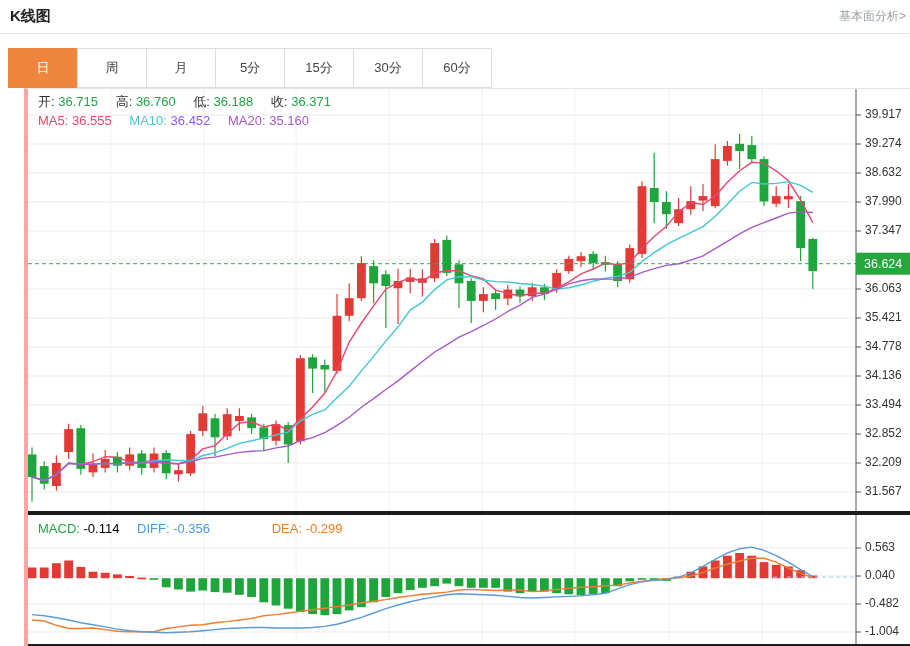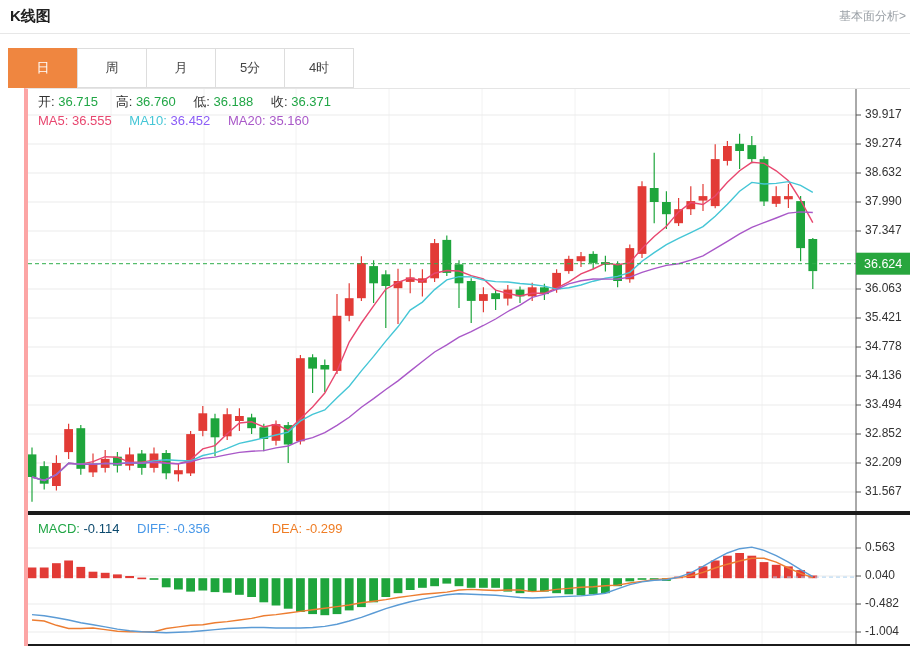--- a/index.html
+++ b/index.html
@@ -32,21 +32,23 @@
   <div class="header">
     <div class="title">K线图</div>
     <a class="fund-link">基本面分析&gt;</a>
   </div>
 
   <div class="tabs" id="tabs">
       <div class="tab active">日</div>
       <div class="tab">周</div>
       <div class="tab">月</div>
       <div class="tab">5分</div>
-      <div class="tab">4时</div>
+      <div class="tab">15分</div>
+      <div class="tab">30分</div>
+      <div class="tab">60分</div>
     </div>
 
   <div class="chart-box">
     <div class="legend ohlc">
       <span class="lab">开:</span>
       <span class="gap val-g" style="color: rgb(33, 166, 70);">36.715</span>
       <span class="lab">高:</span>
       <span class="gap val-g" style="color: rgb(33, 166, 70);">36.760</span>
       <span class="lab">低:</span>
       <span class="gap val-g" style="color: rgb(33, 166, 70);">36.188</span>
@@ -56,21 +58,21 @@
     <div class="legend ma">
       <span class="ma5c" style="color: rgb(232, 71, 111);">MA5:</span>
       <span class="gap ma5c" style="color: rgb(232, 71, 111);">36.555</span>
       <span class="ma10c" style="color: rgb(69, 198, 214); text-align: center;">MA10:</span>
       <span class="gap ma10c" style="color: #8b5cf6;">36.452</span>
       <span class="ma20c" style="color: rgb(169, 88, 200);">MA20:</span>
       <span class="ma20c" style="color: rgb(169, 88, 200); text-align: right;">35.160</span>
     </div>
     <div class="legend macd">
       <span class="macdc" style="color: rgb(33, 166, 70);">MACD:</span>
-      <span class="gap macdc" style="color: #0c4a6e;">-0.114</span>
+      <span class="gap macdc" style="color: #000000;">-0.114</span>
       <span class="diffc" style="color: rgb(72, 152, 232);">DIFF:</span>
       <span class="gap diffc" style="color: rgb(72, 152, 232);">-0.356</span>
       <span class="deac" style="color: rgb(239, 125, 37); padding-left: 44px;">DEA:</span>
       <span class="deac" style="color: rgb(239, 125, 37);">-0.299</span>
     </div>
 
     <svg id="main-svg" width="901" height="422">
         <line x1="83" y1="0" x2="83" y2="422" stroke="#f2f2f2" stroke-width="1"></line>
         <line x1="176" y1="0" x2="176" y2="422" stroke="#f2f2f2" stroke-width="1"></line>
         <line x1="268" y1="0" x2="268" y2="422" stroke="#f2f2f2" stroke-width="1"></line>

